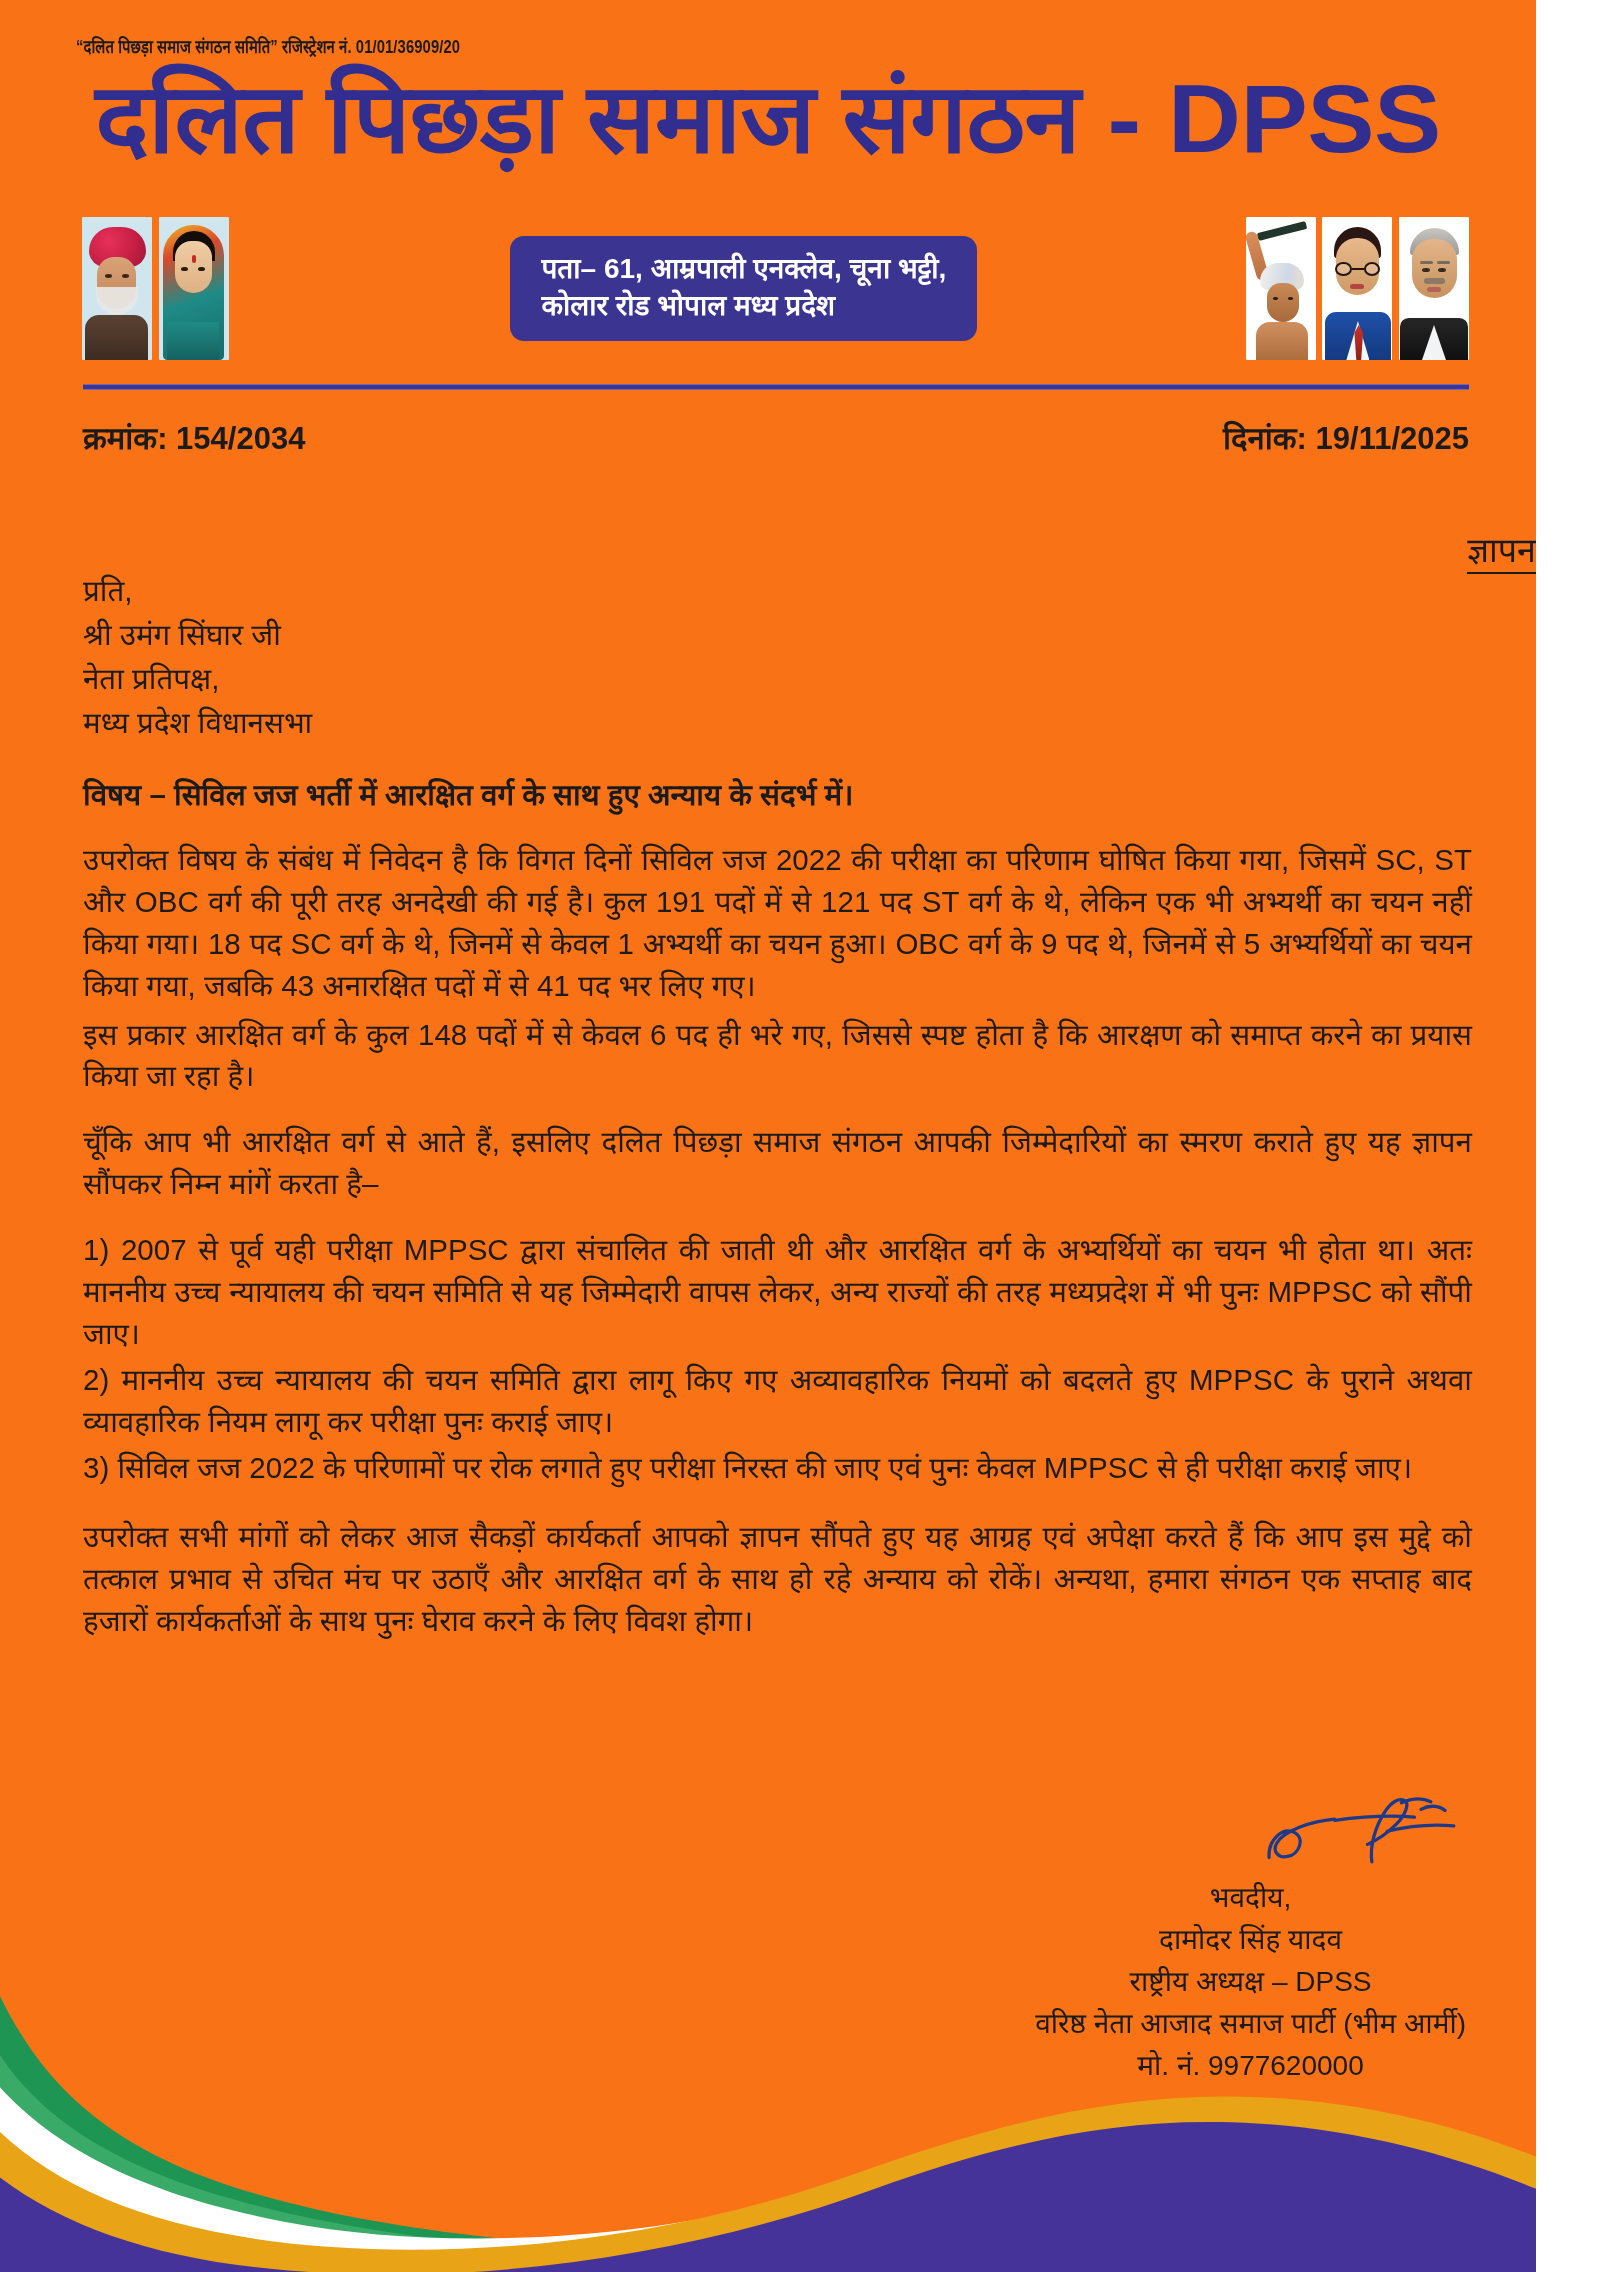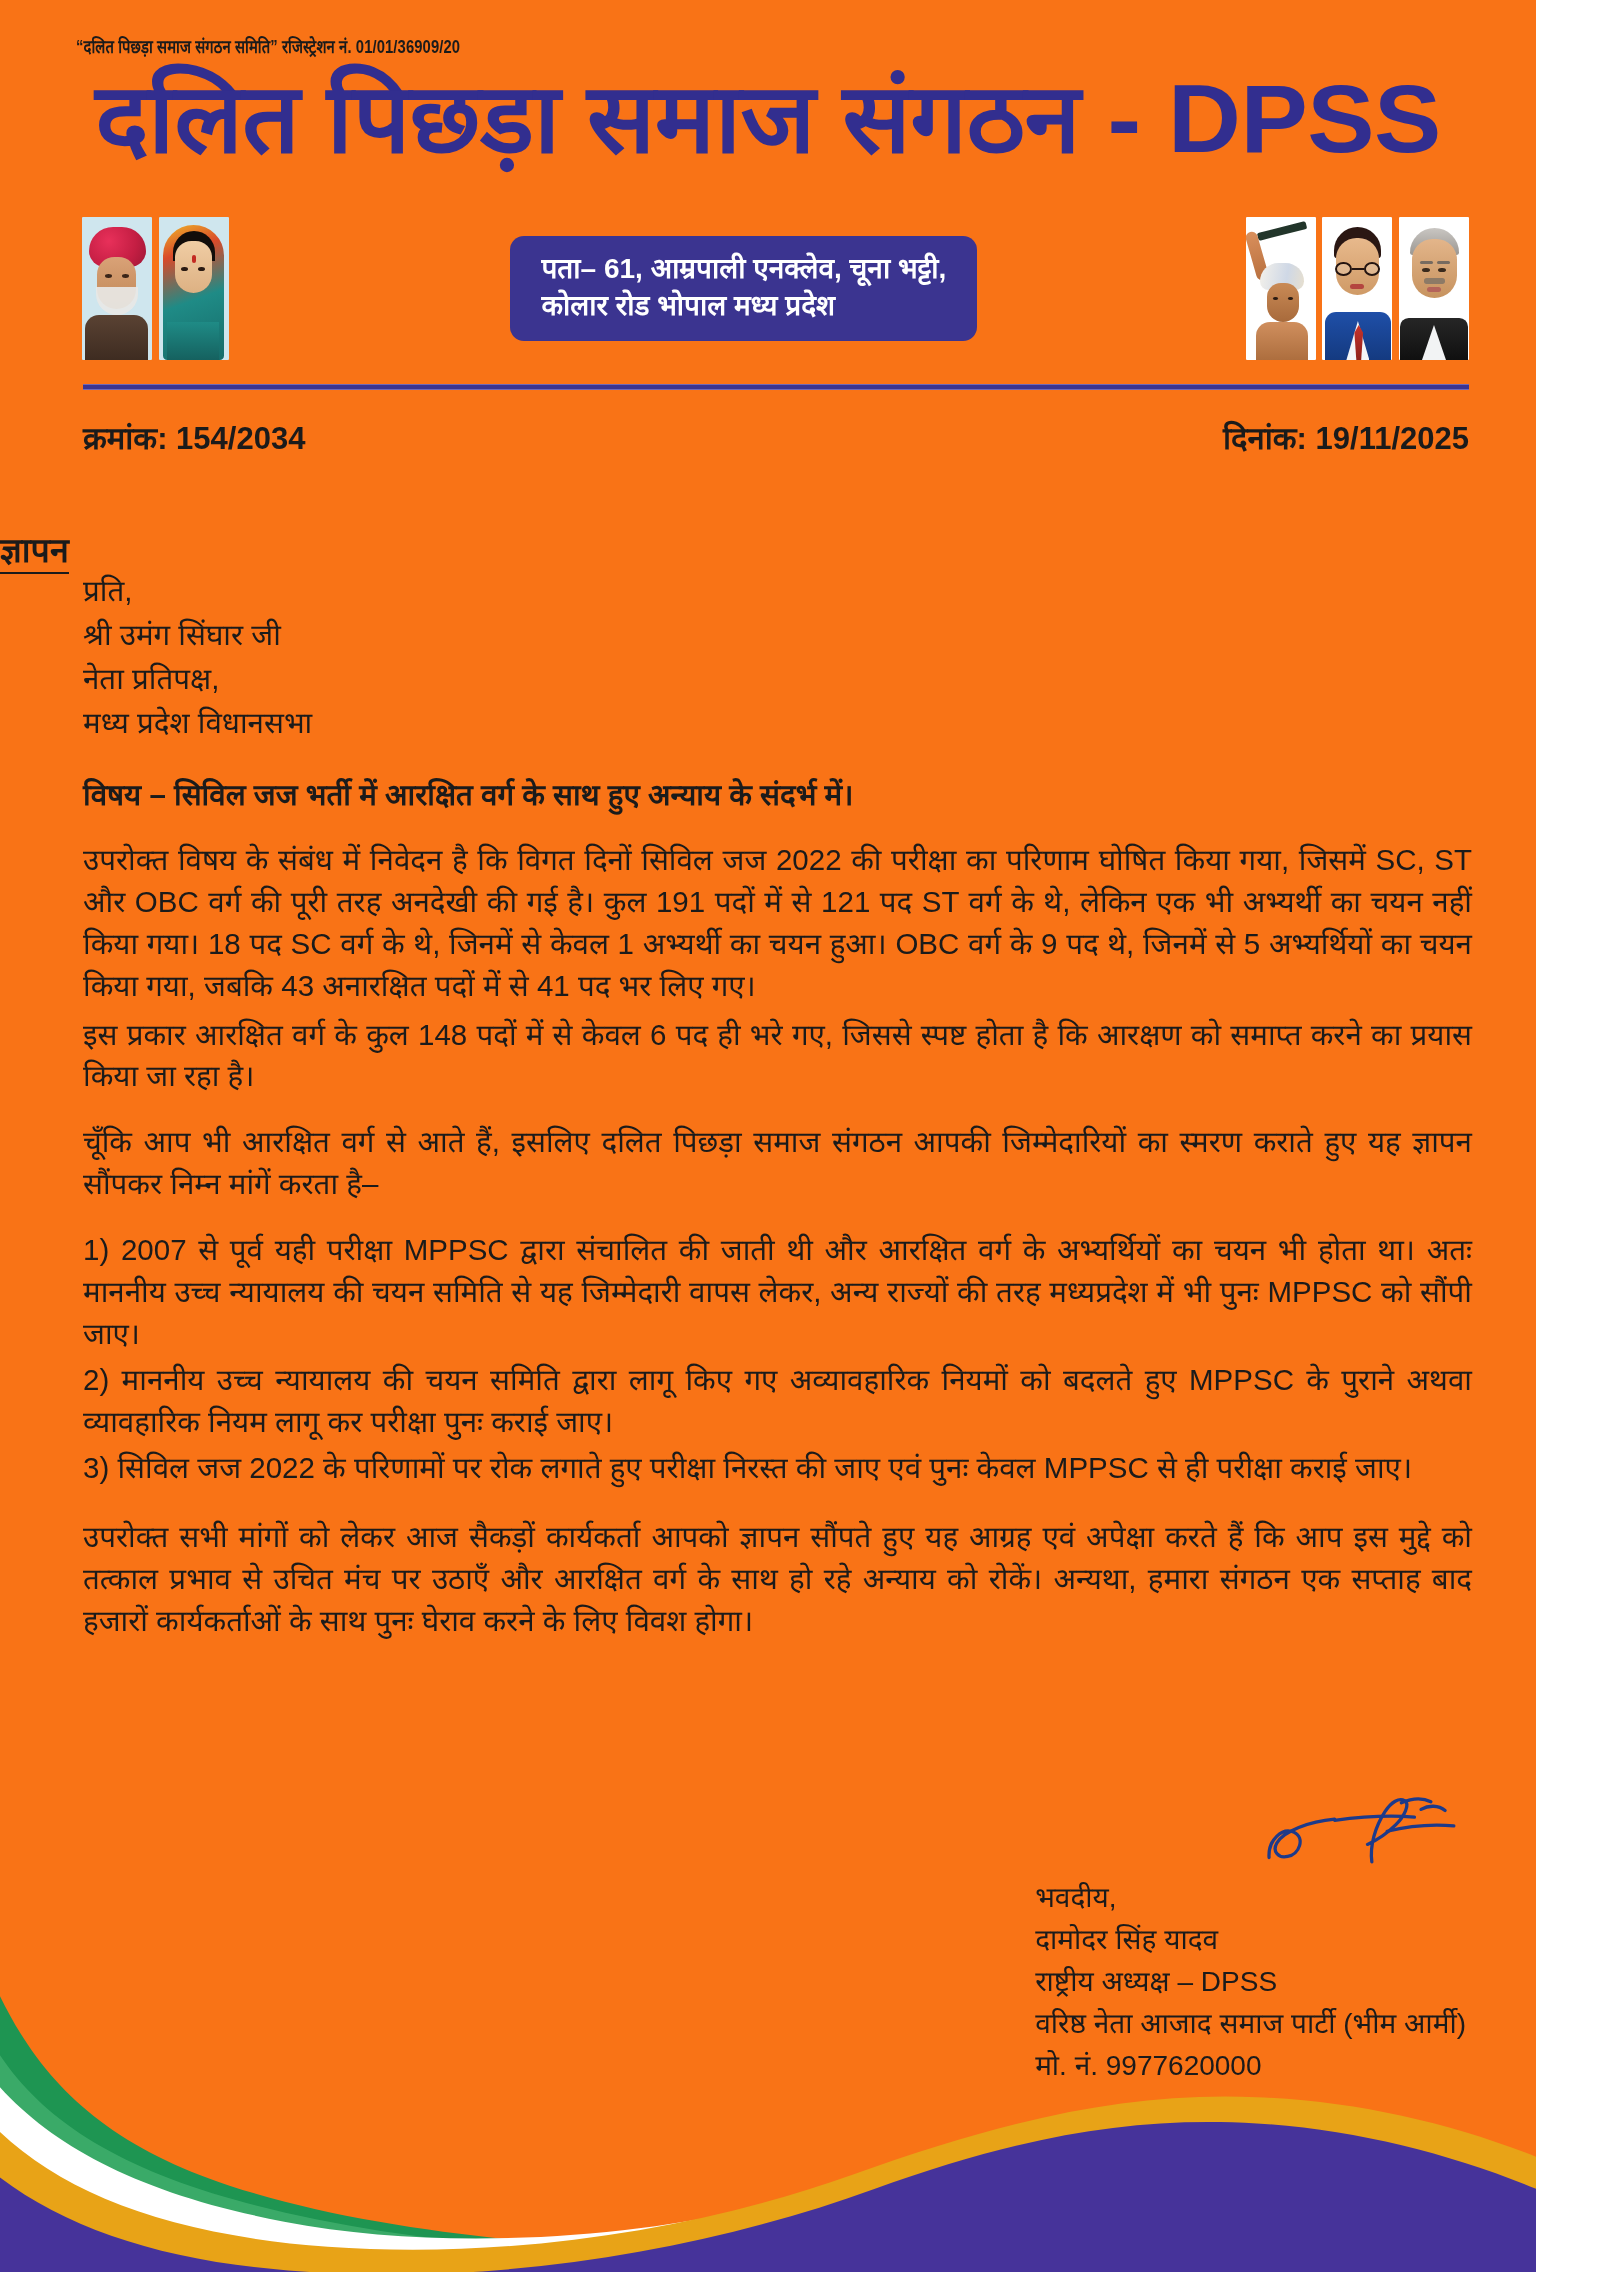--- a/index.html
+++ b/index.html
@@ -240,23 +240,23 @@
     font-size: 31px;
     font-weight: 600;
     color: #1b1b1b;
   }
 
   
   .doc-title {
     position: absolute;
     left: 0; right: 0;
     top: 526px;
-    text-align: left;
+    text-align: right;
     font-size: 34px;
-    font-weight: 700;
+    font-weight: 400;
     color: #1b1b1b;
   }
   .doc-title span {
     border-bottom: 2.7px solid #1b1b1b;
     padding-bottom: 3.3px;
   }
 
   .body-wrap {
     position: absolute;
     left: 83px;
@@ -273,21 +273,21 @@
   .para.tight { margin-top: 6.6px; }
   .demand { margin: 4.4px 0 0 0; text-align: justify; }
   .demands-block { margin-top: 24px; }
   .closing { margin-top: 27px; text-align: justify; }
 
   
   .sign-block {
     position: absolute;
     right: 70px;
     top: 1793px;
-    text-align: left;
+    text-align: center;
     color: #1b1b1b;
     font-size: 28px;
     line-height: 1.5;
     font-weight: 500;
   }
   .signature-svg { display: block; margin-left: auto; margin-bottom: 2.2px; }
   .sign-block p { margin: 0; }
 
   
   .footer-wave {

